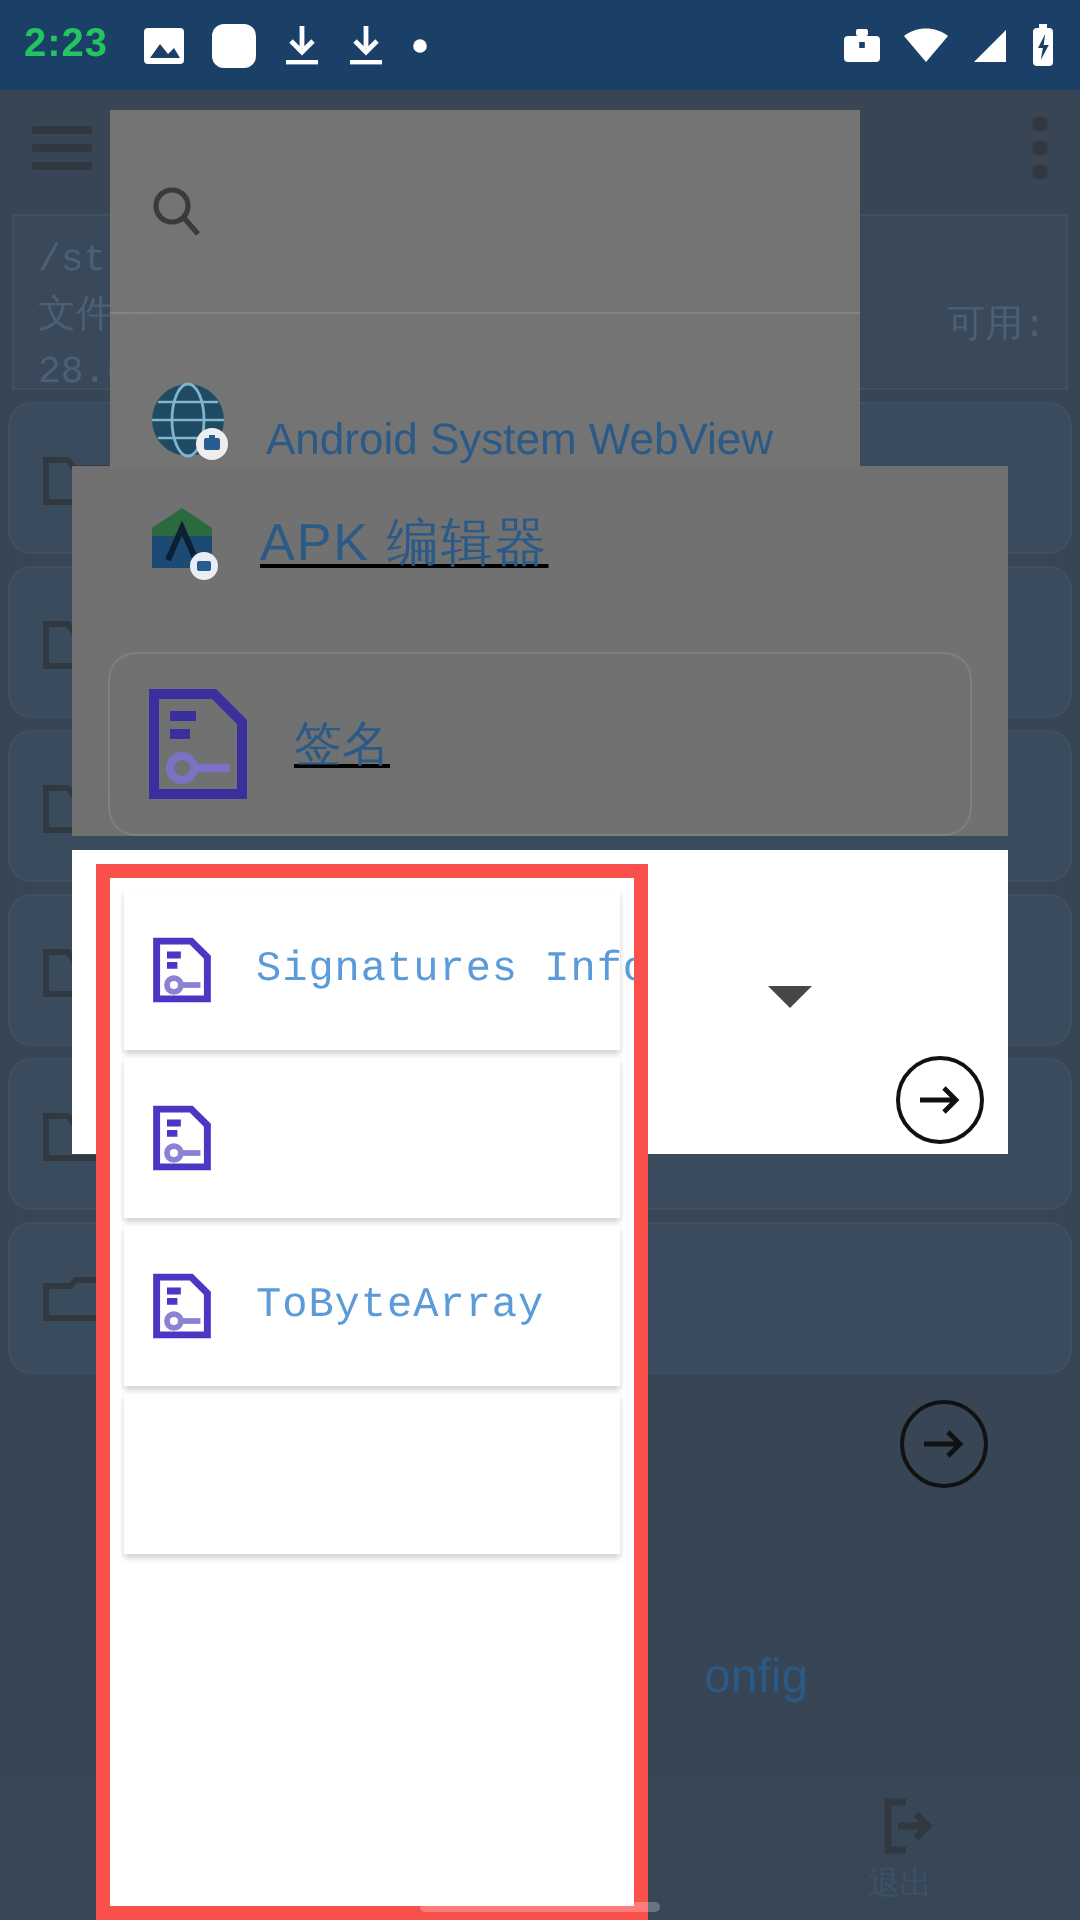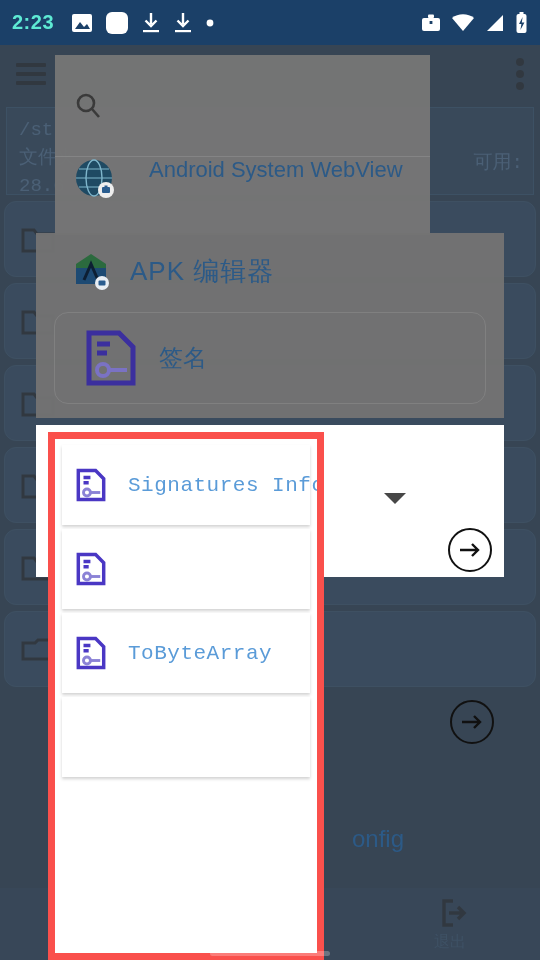--- a/index.html
+++ b/index.html
@@ -14,21 +14,21 @@
   
   #status-bar {
     position: absolute; top: 0; left: 0;
     width: 540px; height: 45px;
     background: #1b4068;
     display: flex; align-items: center;
     padding: 0 12px;
     z-index: 90;
   }
   #status-bar .clock {
-    color: #5eead4; font-size: 20px; font-weight: bold;
+    color: #22c55e; font-size: 20px; font-weight: bold;
     letter-spacing: .5px; margin-right: 18px;
   }
   .sb-icons-left { display: flex; align-items: center; gap: 14px; flex: 1; }
   .sb-icons-right { display: flex; align-items: center; gap: 10px; }
   .sbi { fill: #ffffff; display: block; }
 
   
   #bg-app {
     position: absolute; top: 45px; left: 0;
     width: 540px; height: 915px;
@@ -105,45 +105,45 @@
     width: 375px; height: 180px;
     background: rgba(118,118,118,0.97);
     z-index: 3; overflow: hidden;
   }
   #dlg-chooser .search-row {
     height: 102px; display: flex; align-items: center; padding: 0 18px;
     border-bottom: 1px solid rgba(140,140,140,0.7);
   }
   #dlg-chooser .search-row .mag { width: 30px; height: 30px; }
   #dlg-chooser .app-row {
-    height: 76px; display: flex; align-items: flex-start; padding: 0 18px; gap: 16px;
+    height: 76px; display: flex; align-items: flex-end; padding: 0 18px;
   }
   .globe-wrap { position: relative; width: 44px; height: 44px; flex: none; }
   #dlg-chooser .app-label {
     margin-left: 16px; color: #2c5a87; font-size: 22px;
   }
 
   
   #dlg-apk {
     position: absolute; left: 36px; top: 233px;
     width: 468px; height: 185px;
     background: rgba(115,115,115,0.97);
-    z-index: 4; overflow: hidden;
+    z-index: 4; overflow: hidden; text-decoration: underline;
   }
   #dlg-apk .dlg-head {
     height: 76px; display: flex; align-items: center; padding: 0 34px;
   }
   #dlg-apk .apk-ico { width: 42px; height: 42px; flex: none; }
   #dlg-apk .dlg-title {
     margin-left: 18px; color: #2c5a87; font-size: 26px; letter-spacing: 1px;
   }
   #dlg-apk .apk-item {
-    margin: 3px 18px; height: 92px;
+    margin: 17px 18px; height: 92px;
     border: 1px solid rgba(140,140,140,0.55); border-radius: 14px;
-    display: flex; align-items: center; padding: 0 30px;
+    display: flex; align-items: center; padding: 0 18px;
   }
   #dlg-apk .apk-item .doc { width: 52px; height: 58px; flex: none; }
   #dlg-apk .apk-item .lbl {
     margin-left: 22px; color: #2c5a87; font-size: 24px;
   }
 
   
   #dlg-white-a {
     position: absolute; left: 36px; top: 425px;
     width: 468px; height: 152px;

